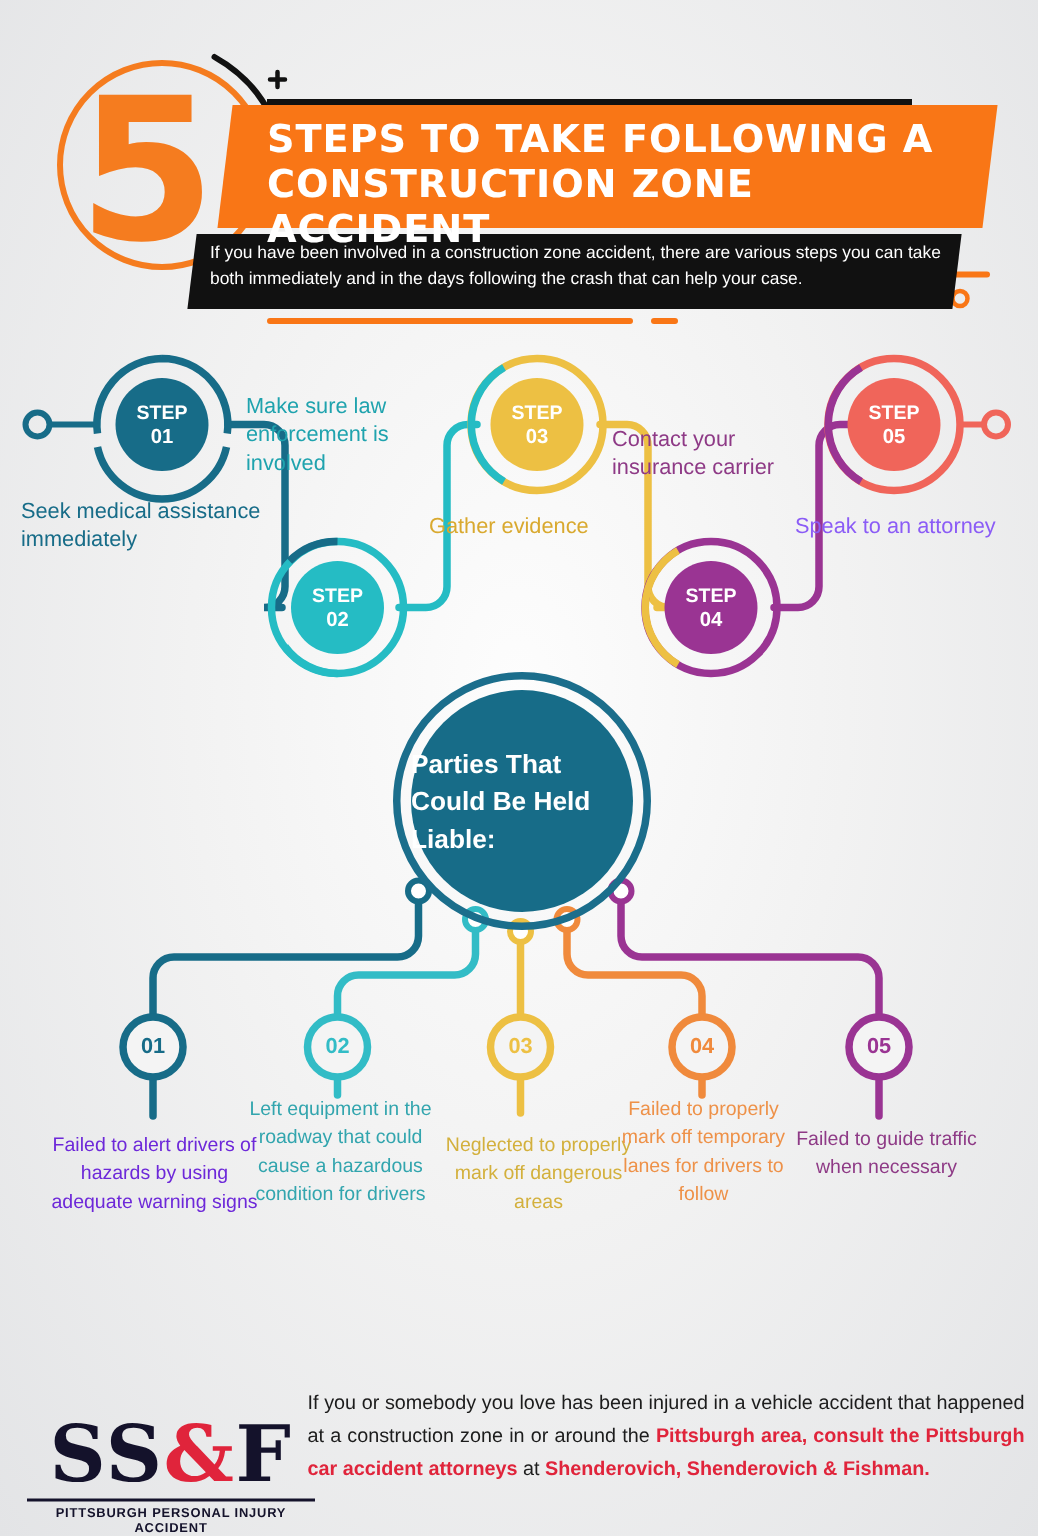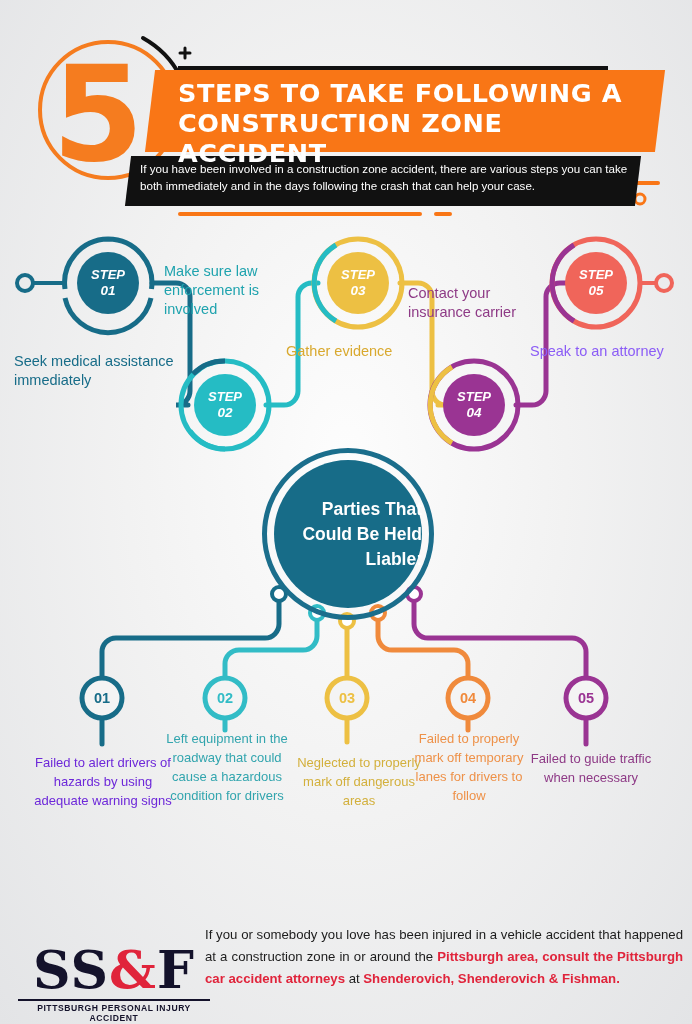--- a/index.html
+++ b/index.html
@@ -41,42 +41,42 @@
     position:absolute; left:140px; top:160px; width:490px; z-index:5;
     color:#ffffff; font-size:11.6px; line-height:17px; text-align:left;
   }
 
   
   .step { position:absolute; z-index:6; }
   .step .disc {
     position:absolute; left:13px; top:13px; width:62px; height:62px;
     border-radius:50%; color:#fff; display:flex; flex-direction:column;
     align-items:center; justify-content:center;
-    font-weight:bold; font-size:13px; line-height:16px;font-style:italic;
+    font-weight:bold; font-size:13px; line-height:16px;
   }
   .step .disc .n { font-size:13.5px; }
 
   .steplabel {
     position:absolute; text-align:left; font-weight:normal;
     font-size:14.5px; line-height:19px; z-index:6;
   }
 
   
   .hub {
     position:absolute; left:262px; top:448px; width:172px; height:172px; z-index:6;
   }
   .hub .ring {
     position:absolute; inset:0; border-radius:50%;
     border:5px solid #1B6E8C; background:transparent;
   }
   .hub .core {
     position:absolute; left:12px; top:12px; width:148px; height:148px;
     border-radius:50%; background:#176C88; color:#fff;
     display:flex; align-items:center; justify-content:center;
-    text-align:right; font-weight:bold; font-size:17.5px; line-height:25px;
+    text-align:left; font-weight:bold; font-size:17.5px; line-height:25px;
   }
 
   
   .bnum {
     position:absolute; width:38px; height:38px; border-radius:50%;
     background:#f4f4f4; display:flex; align-items:center; justify-content:center;
     font-weight:bold; font-size:14.5px; z-index:7;
   }
   .btext {
     position:absolute; text-align:center; font-size:13px; line-height:19px; z-index:6;
@@ -204,21 +204,21 @@
       <span class="n">04</span>
     </div>
   </div>
   <div class="step" style="left:552px; top:239px; width:88px; height:88px;">
     <div class="disc" style="background:#F0655A;">
       <span>STEP</span>
       <span class="n">05</span>
     </div>
   </div>
 
-  <div class="steplabel" style="left:14px;  top:352px; width:166px; color:#176C88;">Seek medical assistance immediately</div>
+  <div class="steplabel" style="left:14px;  top:332px; width:166px; color:#176C88;">Seek medical assistance immediately</div>
   <div class="steplabel" style="left:164px; top:262px; width:136px; color:#1FA3AE;">Make sure law enforcement is involved</div>
   <div class="steplabel" style="left:286px; top:342px; width:142px; color:#D9A92F;">Gather evidence</div>
   <div class="steplabel" style="left:408px; top:284px; width:132px; color:#8E3A86;">Contact your insurance carrier</div>
   <div class="steplabel" style="left:530px; top:342px; width:138px; color:#8b5cf6;">Speak to an attorney</div>
 
   <svg class="layer" viewBox="0 0 692 1024">
 
     <path d="M279 594 V624 a14 14 0 0 1 -14 14 H116 a14 14 0 0 0 -14 14 V680" fill="none" stroke="#176C88" stroke-width="5" stroke-linecap="round"></path>
     <circle cx="279" cy="594" r="7" fill="#fff" stroke="#176C88" stroke-width="4"></circle>
 

